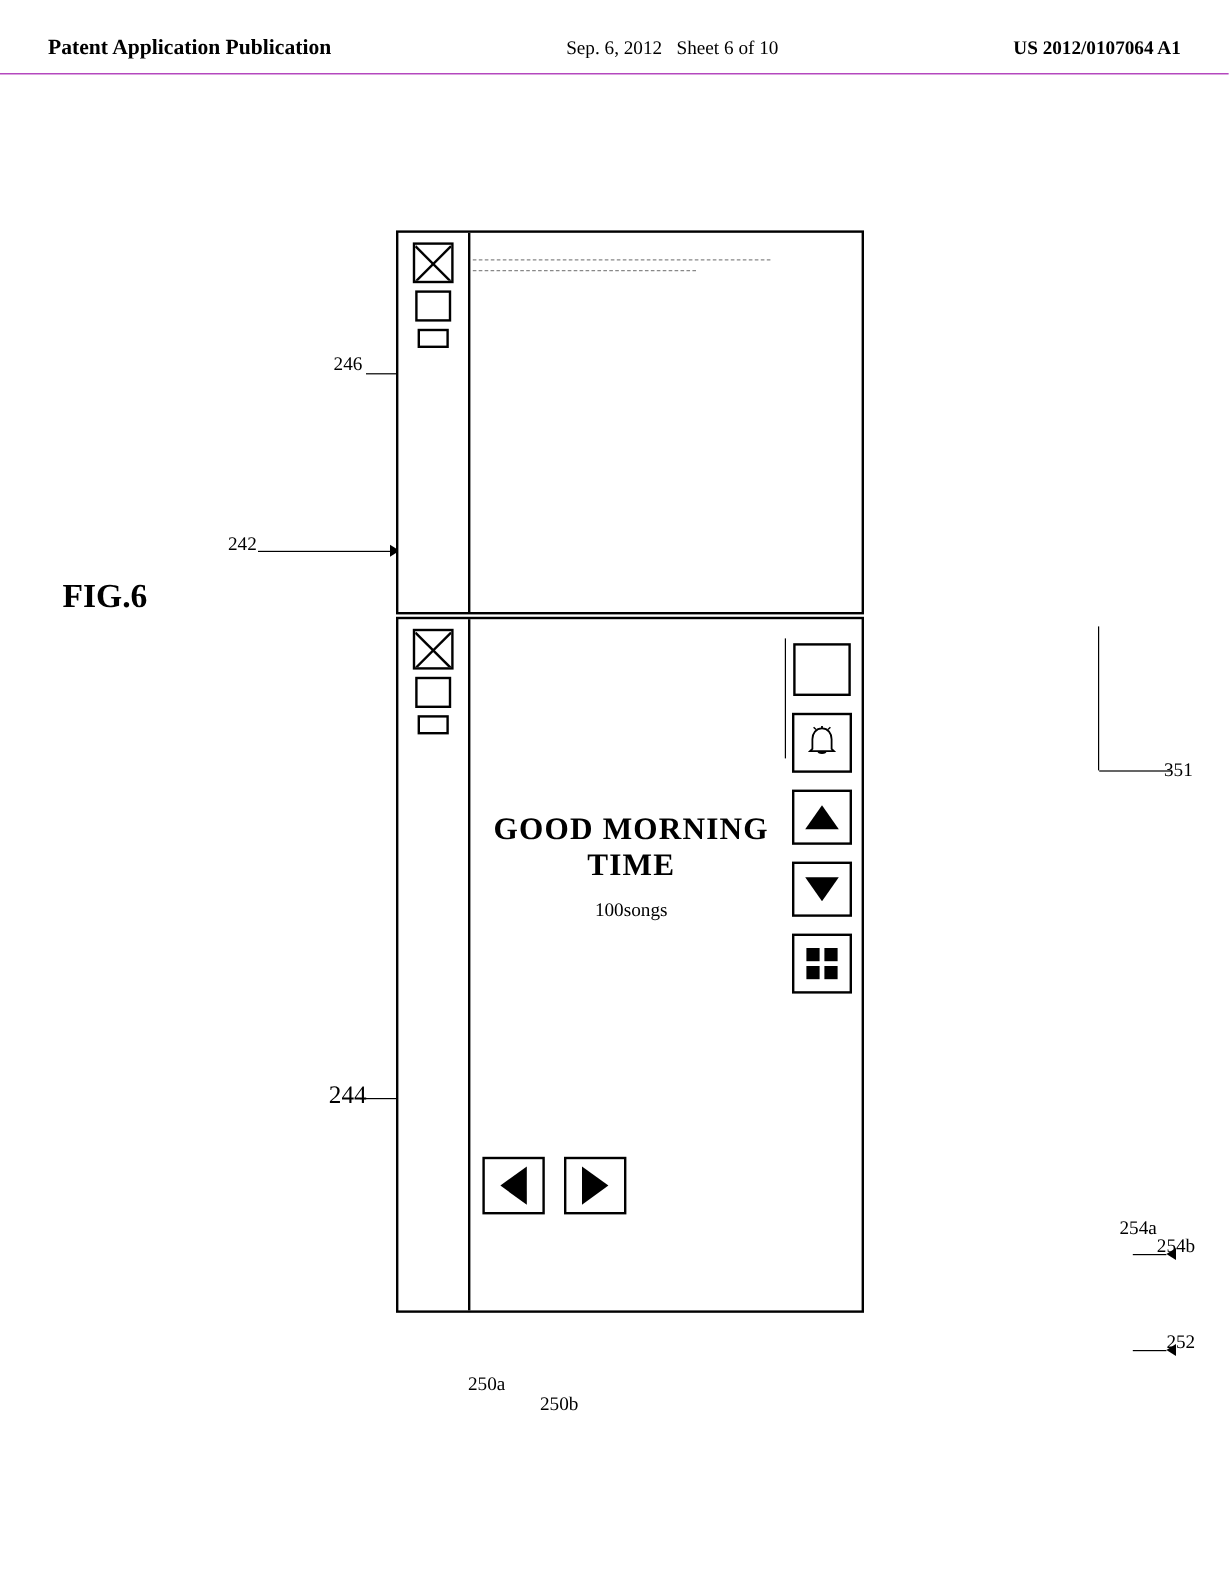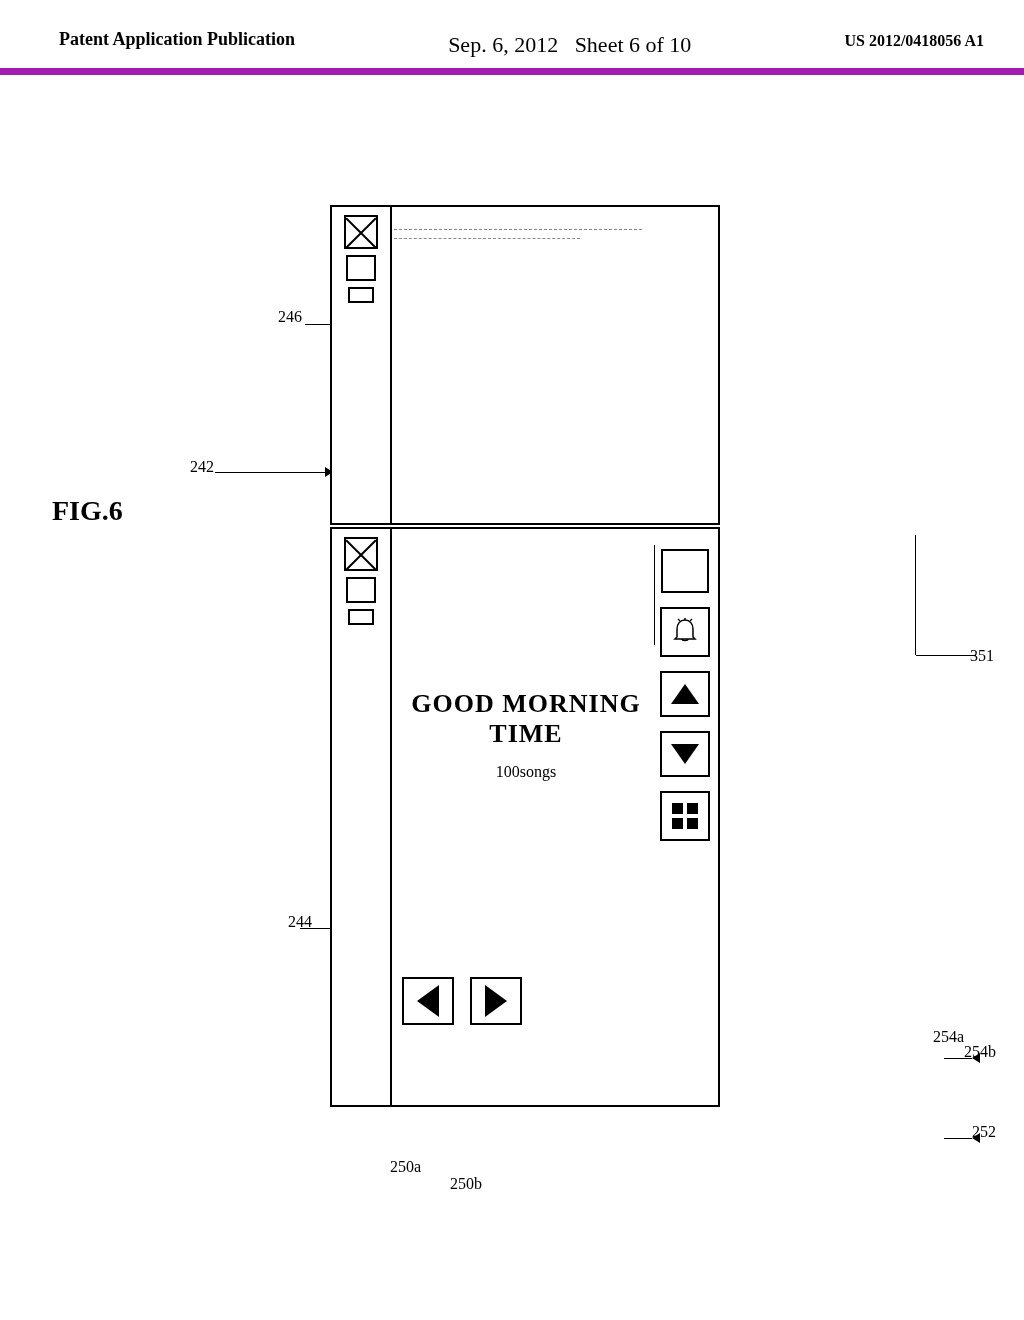--- a/index.html
+++ b/index.html
@@ -10,31 +10,31 @@
       font-family: 'Times New Roman', Times, serif;
       position: relative;
       overflow: hidden;
     }
 
     
     .header {
       display: flex;
       justify-content: space-between;
       align-items: flex-start;
-      padding: 28px 40px 0 59px;
-      border-bottom: 7px solid #a21caf;
+      padding: 28px 40px 0 40px;
+      border-bottom: 1px solid #a21caf;
       padding-bottom: 10px;
     }
     .header-left {
       font-size: 18px;
       font-weight: bold;
       line-height: 1.3;
     }
     .header-center {
-      font-size: 22px;
+      font-size: 16px;
       text-align: center;
       padding-top: 4px;
     }
     .header-right {
       font-size: 16px;
       font-weight: bold;
       text-align: right;
       padding-top: 4px;
     }
 
@@ -215,21 +215,21 @@
   </style>
 </head>
 <body>
 
 <div class="header">
   <div class="header-left">Patent Application Publication</div>
   <div class="header-center">
     <span>Sep. 6, 2012</span>&nbsp;&nbsp;
     <span>Sheet 6 of 10</span>
   </div>
-  <div class="header-right">US 2012/0418056 A1</div>
+  <div class="header-right">US 2012/0107064 A1</div>
 </div>
 
 <div class="figure-area">
 
   <div class="fig-label">FIG.6</div>
 
   <div style="position:absolute; left:190px; top:383px; font-size:16px;">
     <span>242</span>
   </div>
 
@@ -240,21 +240,21 @@
 
   <div style="position:absolute; left:278px; top:233px; font-size:16px;">
     <span>246</span>
   </div>
 
   <div style="position:absolute; left:305px; top:244px; display:flex; align-items:center;">
     <div style="width:28px; height:1px; background:#000;"></div>
     <div style="width:0; height:0; border-top:5px solid transparent; border-bottom:5px solid transparent; border-left:8px solid #000;"></div>
   </div>
 
-  <div style="position:absolute; left:288px; top:838px; font-size:16px;">
+  <div style="position:absolute; left:274px; top:838px; font-size:21px;">
     <span>244</span>
   </div>
 
   <div style="position:absolute; left:300px; top:848px; display:flex; align-items:center;">
     <div style="width:32px; height:1px; background:#000;"></div>
     <div style="width:0; height:0; border-top:5px solid transparent; border-bottom:5px solid transparent; border-left:8px solid #000;"></div>
   </div>
 
   <div style="position:absolute; left:367px; top:648px; font-size:16px;">
     <span>248</span>

